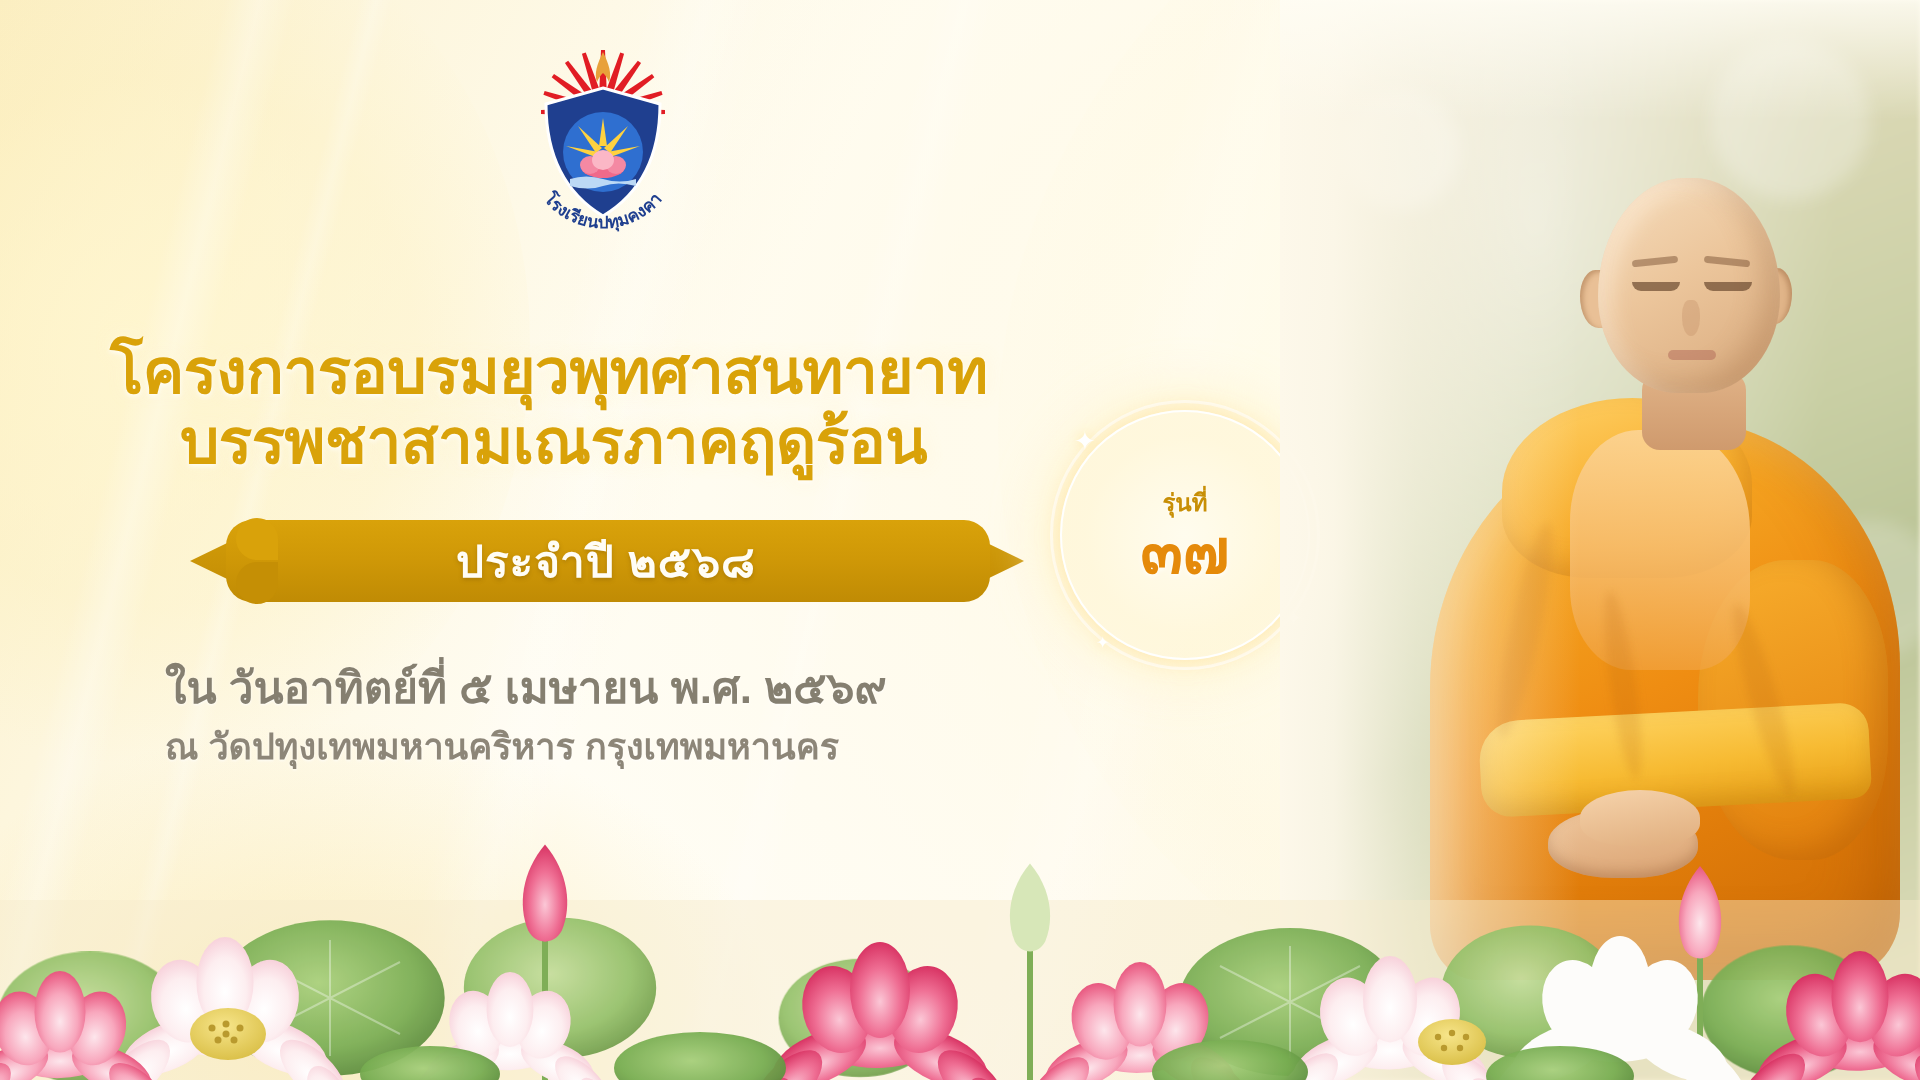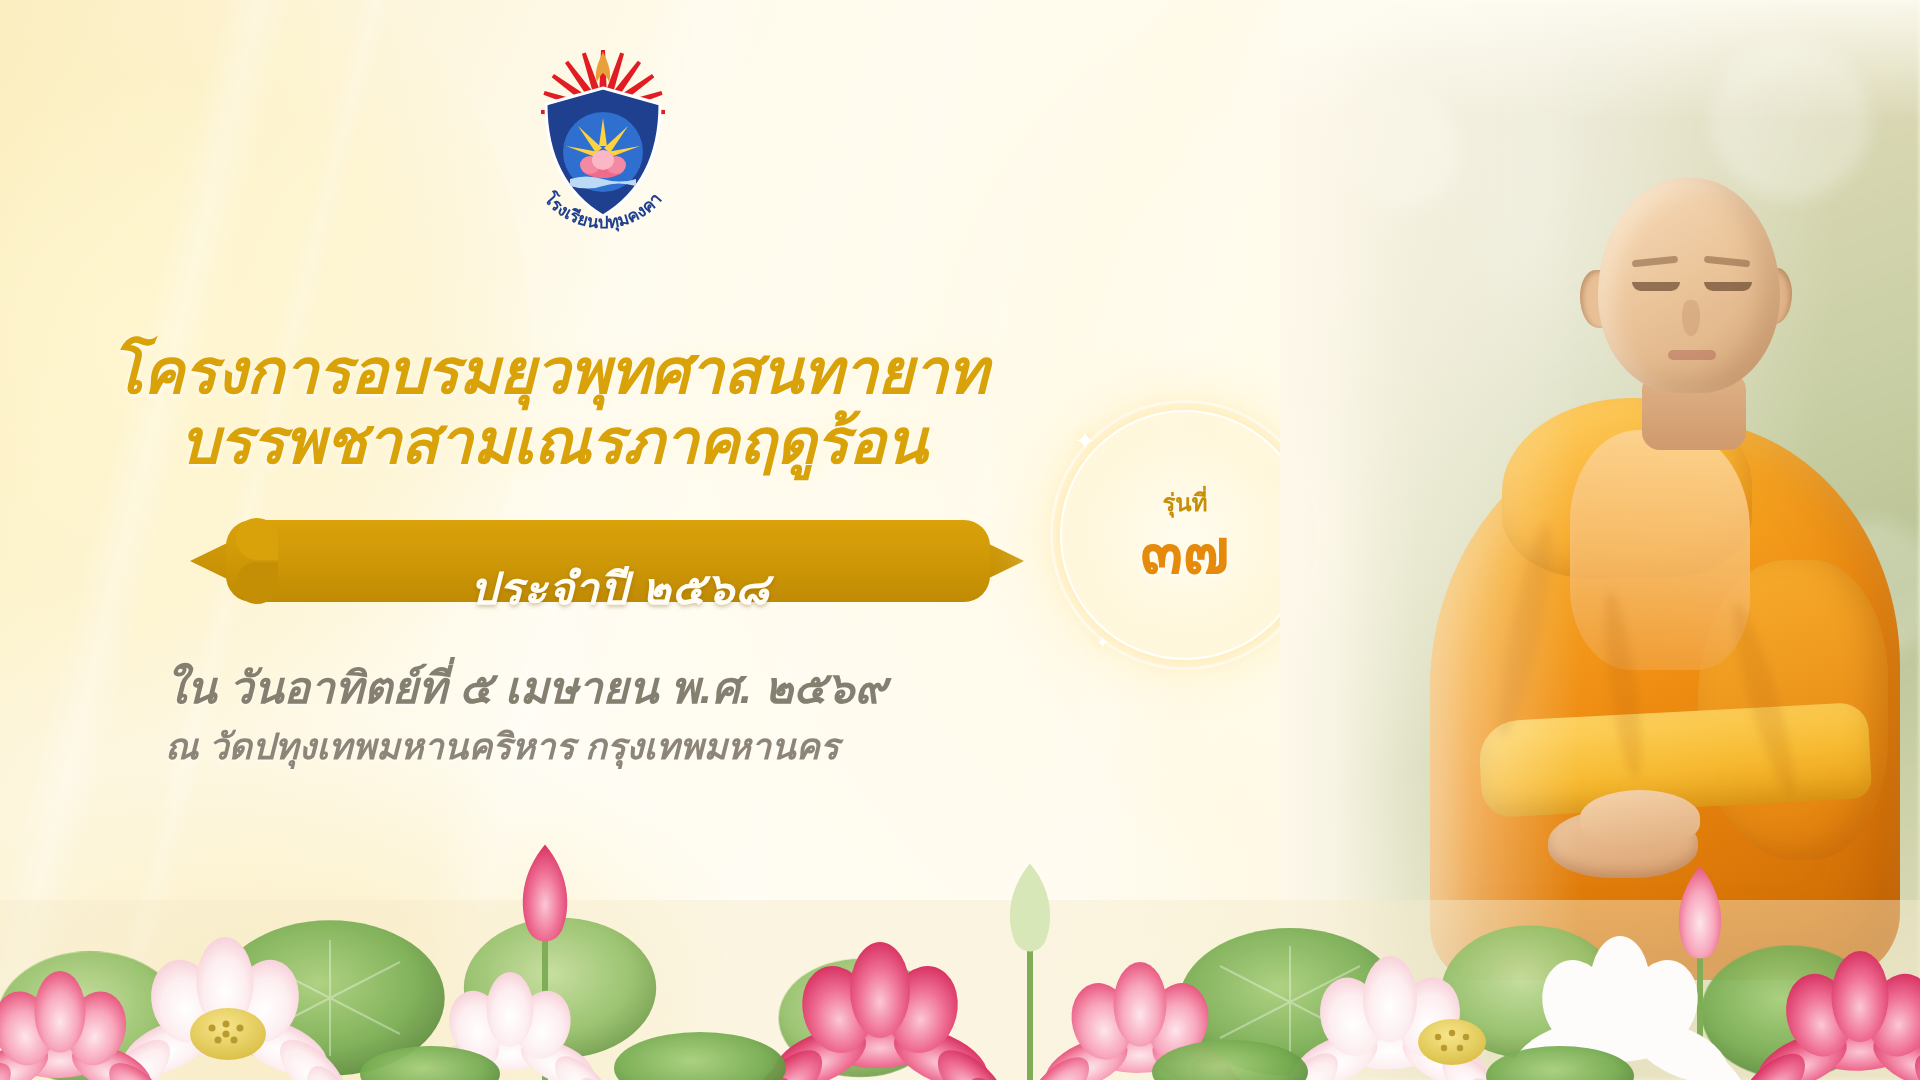--- a/index.html
+++ b/index.html
@@ -141,21 +141,21 @@
   .hand2 {
     left:300px; top:790px; width:120px; height:56px;
     background:linear-gradient(170deg,#f6d3ab,#e0ae7e);
     border-radius:50% 50% 40% 40%;
   }
 
   
   #crest { position:absolute; left:498px; top:34px; width:210px; height:230px; z-index:30; }
 
   
-  #textblock { position:absolute; left:0; top:0; width:1200px; height:844px; z-index:35;font-style:italic; }
+  #textblock { position:absolute; left:0; top:0; width:1200px; height:844px; z-index:35; }
 
   .title-line {
     position:absolute;
     font-family:"Liberation Sans", sans-serif;
     font-weight:700;
     color:#d9a209;
     letter-spacing:-.5px;
     white-space:nowrap;
     text-shadow:0 2px 5px rgba(255,255,255,.9), 0 0 18px rgba(255,248,215,.9);
   }
@@ -177,25 +177,24 @@
     clip-path:polygon(100% 0, 100% 100%, 0 50%);
   }
   #ribbon .notchR {
     position:absolute; right:-34px; top:6px; width:72px; height:70px;
     background:linear-gradient(180deg,#d39d09,#c28c04);
     clip-path:polygon(0 0, 0 100%, 100% 50%);
   }
   #ribbon .lobeL { position:absolute; left:46px; top:-2px; width:42px; height:42px; background:#d9a20a; border-radius:50% 50% 0 50%; }
   #ribbon .lobeL2{ position:absolute; left:46px; bottom:-2px; width:42px; height:42px; background:#c58f05; border-radius:50% 0 50% 50%; }
   #ribbon .label {
-    position:absolute; left:48px; top:0; width:764px; height:82px;
+    position:absolute; left:34px; top:0; width:764px; height:82px;
     display:flex; align-items:center; justify-content:center;
     color:#fffdf6; font-size:44px; font-weight:700; letter-spacing:1px;
     text-shadow:0 2px 4px rgba(120,80,0,.35);
-    margin-top:27px;
   }
 
   
   #badge {
     position:absolute; left:1050px; top:400px; width:270px; height:270px; z-index:36;
   }
   #badge .halo {
     position:absolute; inset:0; border-radius:50%;
     background:radial-gradient(circle, rgba(255,252,238,.98) 0%, rgba(255,247,218,.85) 52%, rgba(255,240,195,.35) 74%, rgba(255,240,195,0) 86%);
     box-shadow:0 0 0 3px rgba(255,255,255,.85) inset, 0 0 46px 14px rgba(255,246,210,.75);

